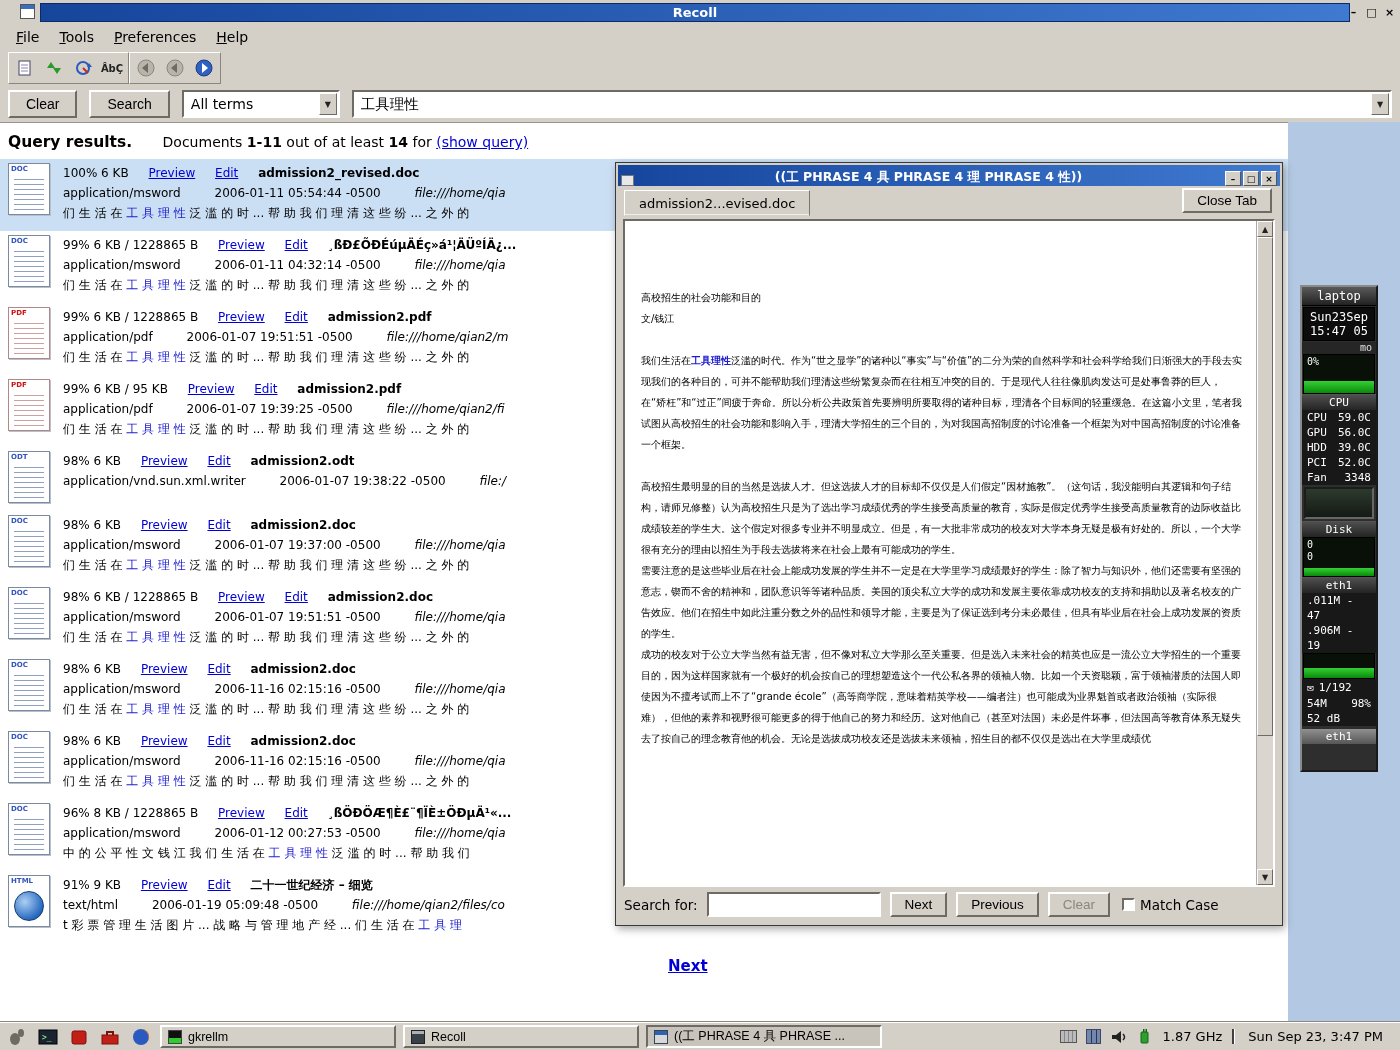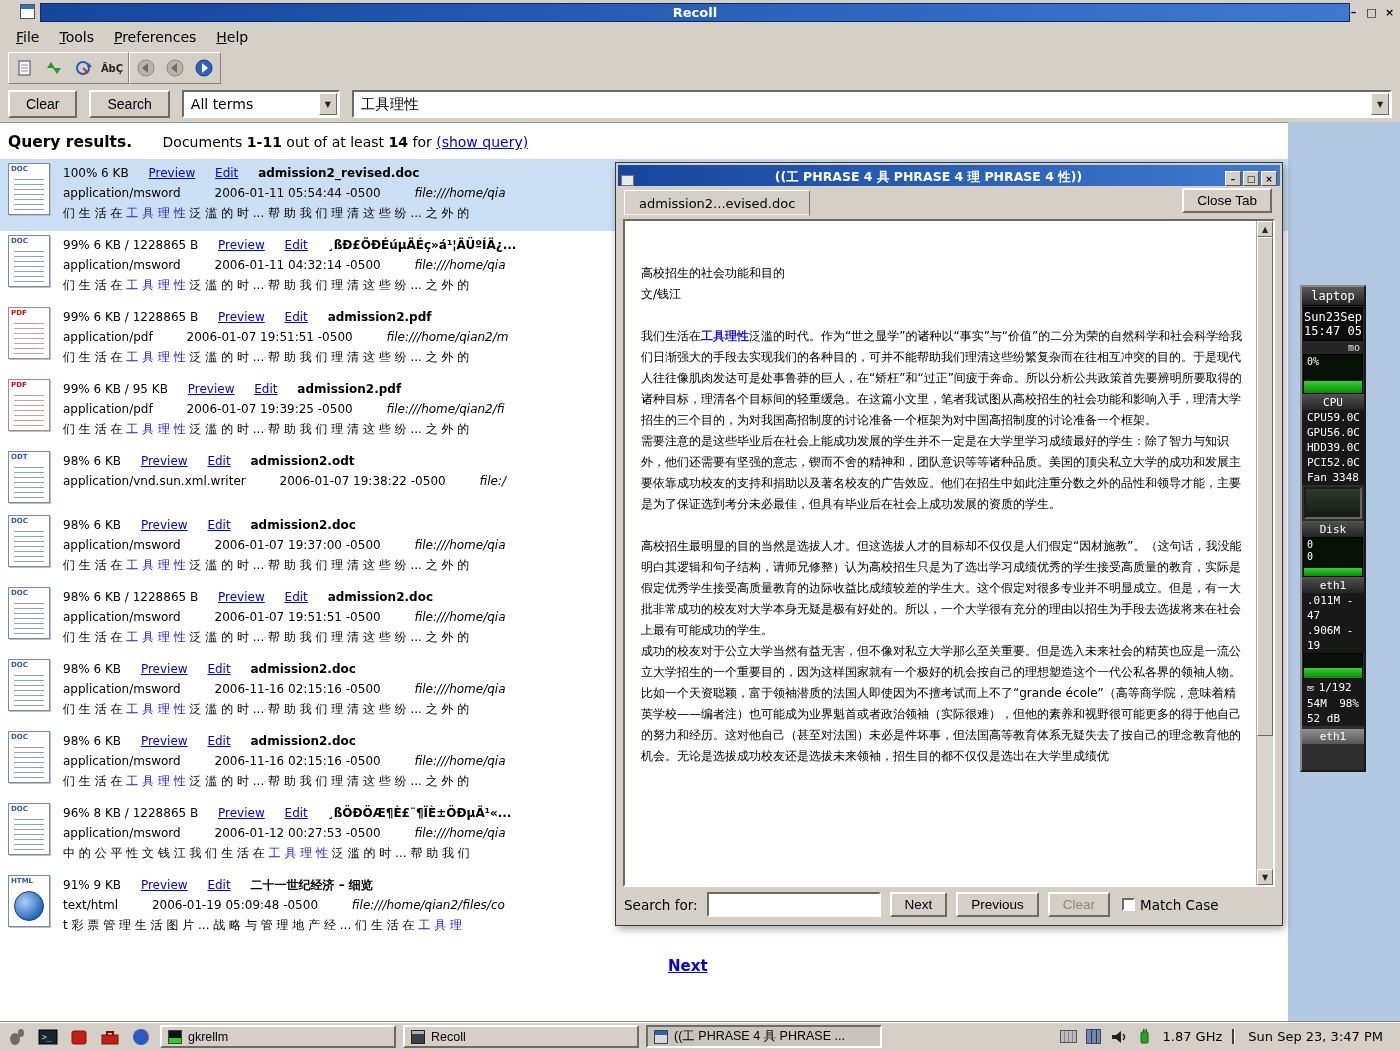--- a/index.html
+++ b/index.html
@@ -54,21 +54,21 @@
 .meta{margin-right:16px}
 .lnk{color:#0000d4;text-decoration:underline;margin-right:16px;cursor:pointer}
 .fname{font-weight:bold}
 .l2 span{margin-right:30px}
 .l2 .url{font-style:italic;margin-right:0}
 .hl{color:#1a1ace}
 .res-next{margin:14px 0 0 668px;font-size:15px;font-weight:bold}
 
 
 .desktop{position:absolute;left:1288px;top:122px;width:112px;height:900px;background:#b3c9e3}
-.gk{position:absolute;left:1300px;top:285px;width:66px;height:487px;background:#2e2e2e;border:2px solid;border-color:#8a8a8a #1a1a1a #1a1a1a #8a8a8a;font-family:"DejaVu Sans Mono",monospace;color:#fff;font-size:11px;overflow:hidden}
+.gk{position:absolute;left:1300px;top:285px;width:78px;height:487px;background:#2e2e2e;border:2px solid;border-color:#8a8a8a #1a1a1a #1a1a1a #8a8a8a;font-family:"DejaVu Sans Mono",monospace;color:#fff;font-size:11px;overflow:hidden}
 .gk-host{background:linear-gradient(#5a5a5a,#222);text-align:center;padding:2px 0;font-size:12px;border-bottom:1px solid #000}
 .gk-clock{background:#0c0c0c;text-align:center;padding:2px 0;line-height:14px;border:1px solid #000;margin:1px;font-size:12px}
 .gk-label-r{text-align:right;padding:0 4px;font-size:10px;color:#e0e0e0;background:#262626;line-height:12px}
 .gk-chart{height:40px;background:#081008;border:1px solid #000;margin:0 1px;position:relative;overflow:hidden}
 .gk-chart .area{position:absolute;left:0;right:0;bottom:0;height:32%;background:linear-gradient(#35d035,#0a8a0a)}
 .gk-chart .ov{position:absolute;left:3px;top:1px;font-size:10px;color:#fff}
 .gk-chart .ov2{position:absolute;left:3px;top:13px;font-size:10px;color:#fff}
 .gk-hdr{text-align:center;background:linear-gradient(#4e4e4e,#242424);font-size:11px;padding:1px 0;border-top:1px solid #555}
 .gk-row{display:flex;justify-content:space-between;padding:0 5px;line-height:15px;background:#181818}
 .gk-krell{height:32px;margin:2px;border:2px solid;border-color:#1c1c1c #666 #666 #1c1c1c;background:linear-gradient(#2e3a2e,#141a14)}
@@ -80,21 +80,21 @@
 .pv-titlebar{height:21px;margin:2px 2px 0;background:linear-gradient(90deg,#16459c,#3f7ad0);display:flex;align-items:flex-end;padding:0 3px;color:#fff}
 .pv-ico{width:13px;height:11px;background:#e8e8e8;border:1px solid #777;flex:none}
 .pv-title{flex:1;text-align:center;font-weight:bold;font-size:12.5px;white-space:nowrap;overflow:hidden}
 .pv-btn{width:16px;height:15px;background:#d4d0c8;border:1px solid;border-color:#fff #555 #555 #fff;color:#000;font-size:9px;display:flex;align-items:center;justify-content:center;margin-left:2px;font-weight:bold;flex:none}
 .pv-tabrow{display:flex;align-items:flex-end;padding:3px 8px 0;height:30px;position:relative}
 .pv-tab{border:1px solid;border-color:#fff #777 #d4d0c8 #fff;background:#d4d0c8;padding:5px 14px 4px;font-size:13px;box-shadow:0 -1px 0 #eee inset}
 .pv-closetab{position:absolute;right:10px;top:2px}
 .btn-sm{background:#d4d0c8;border:2px solid;border-color:#fff #6e6a64 #6e6a64 #fff;padding:3px 13px;font-size:13.5px;cursor:default}
 .btn-sm.disabled{color:#8a867e}
 .pv-textwrap{flex:1;margin:3px 7px 2px;border:2px solid;border-color:#6e6a64 #fff #fff #6e6a64;background:#fff;display:flex;overflow:hidden}
-.pv-text{flex:1;overflow:hidden;padding:42px 12px 10px 16px;font-size:12px;line-height:21px}
+.pv-text{flex:1;overflow:hidden;padding:66px 12px 10px 16px;font-size:10px;line-height:21px}
 .pv-text p{margin:0}
 .para.gap{margin-top:21px}
 .term{color:#1a1ace;font-weight:bold}
 .vscroll{width:17px;background:#cdc9c2;border-left:1px solid #aaa;display:flex;flex-direction:column;flex:none}
 .sb-btn{height:16px;background:#d4d0c8;border:1px solid;border-color:#fff #6e6a64 #6e6a64 #fff;font-size:8px;display:flex;align-items:center;justify-content:center;color:#222}
 .sb-track{flex:1;position:relative;background:#dad6cf}
 .sb-thumb{position:absolute;left:0;right:0;top:0;height:79%;background:#d4d0c8;border:1px solid;border-color:#fff #6e6a64 #6e6a64 #fff}
 .pv-findbar{height:36px;display:flex;align-items:center;gap:9px;padding:0 8px 5px;font-size:13.5px}
 .find-input{width:174px;height:25px;border:2px solid;border-color:#6e6a64 #fff #fff #6e6a64;background:#fff;font-size:13px;padding:0 5px;font-family:inherit;outline:none}
 .cbwrap{display:flex;align-items:center;gap:5px;margin-left:3px}
@@ -524,22 +524,22 @@
     </div>
     <div class="pv-tabrow">
       <span class="pv-tab">admission2...evised.doc</span>
       <button class="btn-sm pv-closetab">Close Tab</button>
     </div>
     <div class="pv-textwrap">
       <div class="pv-text">
         <p class="h">高校招生的社会功能和目的</p>
         <p class="h">文/钱江</p>
         <p class="para gap"><span>我们生活在</span><span class="term">工具理性</span><span>泛滥的时代。作为“世之显学”的诸种以“事实”与“价值”的二分为荣的自然科学和社会科学给我们日渐强大的手段去实现我们的各种目的，可并不能帮助我们理清这些纷繁复杂而在往相互冲突的目的。于是现代人往往像肌肉发达可是处事鲁莽的巨人，在“矫枉”和“过正”间疲于奔命。所以分析公共政策首先要辨明所要取得的诸种目标，理清各个目标间的轻重缓急。在这篇小文里，笔者我试图从高校招生的社会功能和影响入手，理清大学招生的三个目的，为对我国高招制度的讨论准备一个框架为对中国高招制度的讨论准备一个框架。</span></p>
+        <p class="para gap">高校招生最明显的目的当然是选拔人才。但这选拔人才的目标却不仅仅是人们假定“因材施教”。（这句话，我没能明白其逻辑和句子结构，请师兄修整）认为高校招生只是为了选出学习成绩优秀的学生接受高质量的教育，实际是假定优秀学生接受高质量教育的边际收益比成绩较差的学生大。这个假定对很多专业并不明显成立。但是，有一大批非常成功的校友对大学本身无疑是极有好处的。所以，一个大学很有充分的理由以招生为手段去选拔将来在社会上最有可能成功的学生。</p>
         <p class="para">需要注意的是这些毕业后在社会上能成功发展的学生并不一定是在大学里学习成绩最好的学生：除了智力与知识外，他们还需要有坚强的意志，锲而不舍的精神和，团队意识等等诸种品质。美国的顶尖私立大学的成功和发展主要依靠成功校友的支持和捐助以及著名校友的广告效应。他们在招生中如此注重分数之外的品性和领导才能，主要是为了保证选到考分未必最佳，但具有毕业后在社会上成功发展的资质的学生。</p>
-        <p class="para gap">高校招生最明显的目的当然是选拔人才。但这选拔人才的目标却不仅仅是人们假定“因材施教”。（这句话，我没能明白其逻辑和句子结构，请师兄修整）认为高校招生只是为了选出学习成绩优秀的学生接受高质量的教育，实际是假定优秀学生接受高质量教育的边际收益比成绩较差的学生大。这个假定对很多专业并不明显成立。但是，有一大批非常成功的校友对大学本身无疑是极有好处的。所以，一个大学很有充分的理由以招生为手段去选拔将来在社会上最有可能成功的学生。</p>
         <p class="para">成功的校友对于公立大学当然有益无害，但不像对私立大学那么至关重要。但是选入未来社会的精英也应是一流公立大学招生的一个重要目的，因为这样国家就有一个极好的机会按自己的理想塑造这个一代公私各界的领袖人物。比如一个天资聪颖，富于领袖潜质的法国人即使因为不擅考试而上不了“grande école”（高等商学院，意味着精英学校——编者注）也可能成为业界魁首或者政治领袖（实际很难），但他的素养和视野很可能更多的得于他自己的努力和经历。这对他自己（甚至对法国）未必是件坏事，但法国高等教育体系无疑失去了按自己的理念教育他的机会。无论是选拔成功校友还是选拔未来领袖，招生目的都不仅仅是选出在大学里成绩优</p>
       </div>
       <div class="vscroll">
         <div class="sb-btn">▲</div>
         <div class="sb-track">
             <div class="sb-thumb"></div>
           </div>
         <div class="sb-btn">▼</div>
       </div>
     </div>

